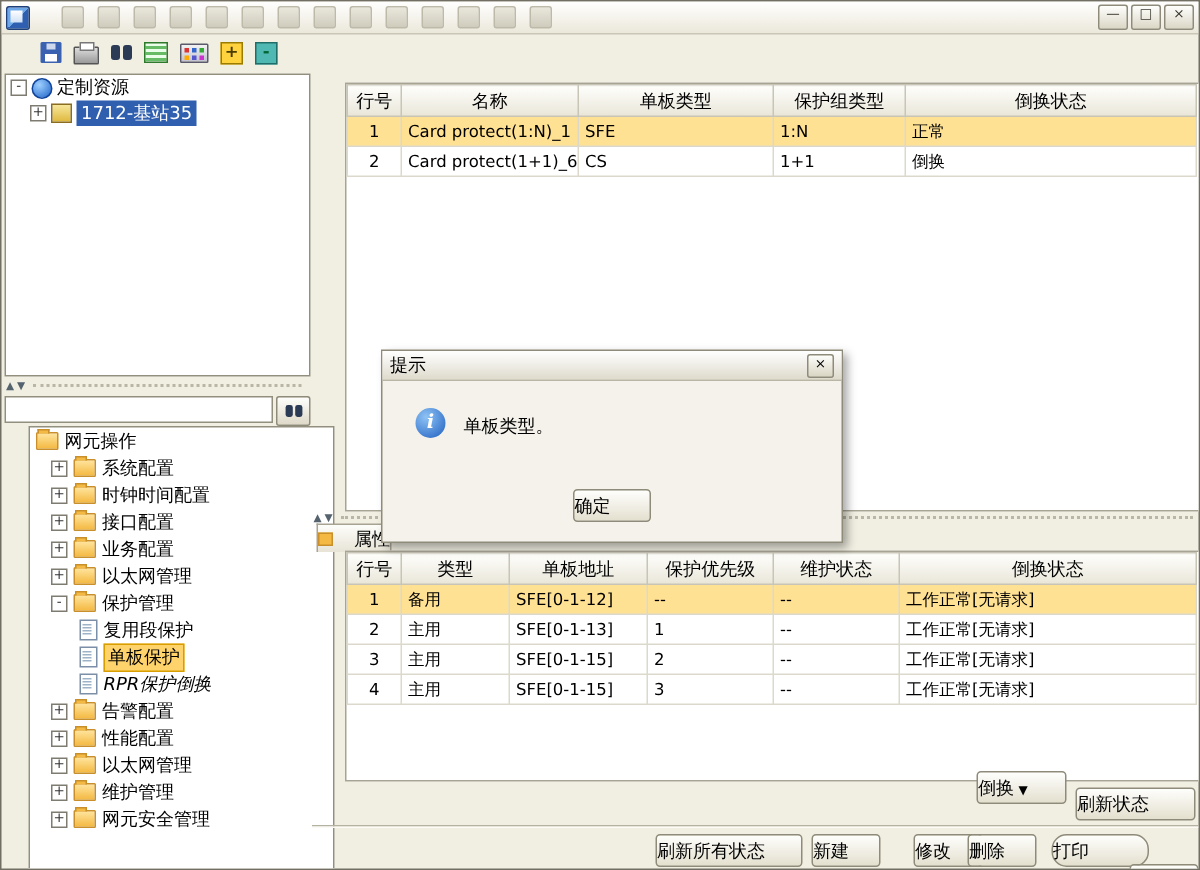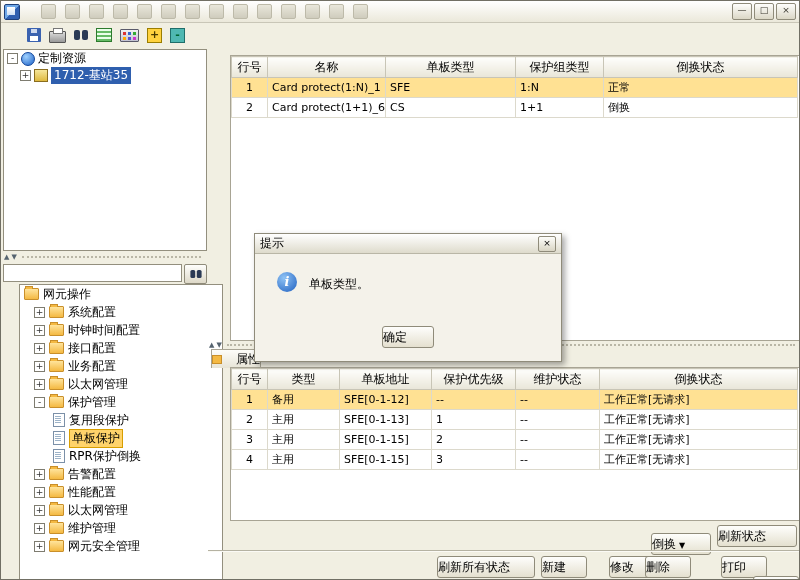--- a/index.html
+++ b/index.html
@@ -196,21 +196,21 @@
       <span>保护管理</span>
     </div>
     <div class="tree-row" style="padding-left:32px;">
       <span class="doc"></span>
       <span>复用段保护</span>
     </div>
     <div class="tree-row" style="padding-left:32px;">
       <span class="doc"></span>
       <span class="sel-amber">单板保护</span>
     </div>
-    <div class="tree-row" style="padding-left:32px;">
+    <div class="tree-row" style="padding-left:32px;font-style:italic;">
       <span class="doc"></span>
       <span>RPR保护倒换</span>
     </div>
     <div class="tree-row" style="padding-left:14px;">
       <span class="exp">+</span>
       <span class="folder"></span>
       <span>告警配置</span>
     </div>
     <div class="tree-row" style="padding-left:14px;">
       <span class="exp">+</span>
@@ -328,31 +328,31 @@
         <td>主用</td>
         <td>SFE[0-1-15]</td>
         <td>3</td>
         <td>--</td>
         <td>工作正常[无请求]</td>
       </tr>
     </tbody>
       </table>
   </div>
 
-  <div class="btn" style="left:650px;top:532px;width:60px;">
+  <div class="btn" style="left:650px;top:513px;width:60px;">
     <span>倒换</span><span class="dd">▼</span>
   </div>
   <div class="btn" style="left:716px;top:524px;width:80px;">刷新状态</div>
 
   <div class="hr"></div>
   <div class="btn" style="left:436px;top:555px;width:98px;">刷新所有状态</div>
   <div class="btn" style="left:540px;top:555px;width:46px;">新建</div>
   <div class="btn" style="left:608px;top:555px;width:46px;">修改</div>
   <div class="btn" style="left:644px;top:555px;width:46px;">删除</div>
-  <div class="btn" style="left:720px;top:555px;width:46px;">打印</div>
+  <div class="btn" style="left:700px;top:555px;width:65px;border-radius:10px;">打印</div>
   <div class="btn" style="left:752px;top:555px;width:46px;margin-top:20px;">关闭</div>
 
   <div class="dialog">
     <div class="dlg-title">
       <span>提示</span>
       <div class="dlg-close">×</div>
     </div>
     <div class="info-icon">i</div>
     <div class="dlg-msg">单板类型。</div>
     <div class="btn" style="left:127px;top:92px;width:52px;">确定</div>

